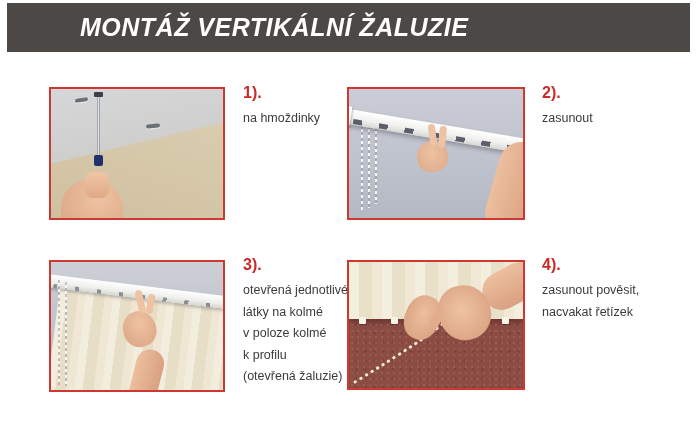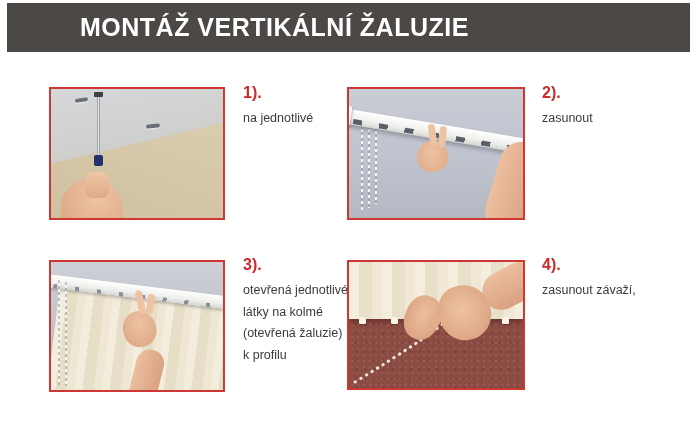--- a/index.html
+++ b/index.html
@@ -2,21 +2,21 @@
 <html><head>
 <meta charset="utf-8">
 <style>
   html,body{margin:0;padding:0;background:#fff;}
   .page{position:relative;width:696px;height:424px;background:#ffffff;overflow:hidden;
         font-family:"Liberation Sans", sans-serif;}
 
   
   .titlebar{position:absolute;left:7px;top:3px;width:683px;height:49px;background:#4b4846;}
   .titlebar h1{margin:0;padding-left:73px;line-height:49px;font-size:25px;font-weight:bold;
-               color:#ffffff;letter-spacing:0.5px;white-space:nowrap;}
+               font-style:italic;color:#ffffff;letter-spacing:0.5px;white-space:nowrap;}
 
   
   .photo{position:absolute;box-sizing:border-box;border:2px solid #cf3832;overflow:hidden;background:#c9cbd0;}
   .p1{left:49px;top:87px;width:176px;height:133px;}
   .p2{left:347px;top:87px;width:178px;height:133px;}
   .p3{left:49px;top:260px;width:176px;height:132px;}
   .p4{left:347px;top:260px;width:178px;height:130px;}
   .photo *{position:absolute;}
 
   
@@ -121,21 +121,21 @@
     <div class="s1-shaft"></div>
     <div class="s1-tip"></div>
     <div class="s1-neck"></div>
     <div class="s1-handle"></div>
     <div class="s1-hand"></div>
     <div class="s1-fingers"></div>
   </div>
 
   <div class="caption t1">
     <div class="num">1).</div>
-    <div class="line">na jednotlivé</div>
+    <div class="line">na hmoždinky</div>
   </div>
 
   <div class="photo p2" title="hand inserting white guide rail into ceiling brackets">
     <div class="s2-bg"></div>
     <div class="s2-chain c1"></div>
     <div class="s2-chain c2"></div>
     <div class="s2-chain c3"></div>
     <div class="s2-rail">
       <div class="s2-slots"></div>
       <div class="s2-cap"></div>
@@ -162,38 +162,40 @@
     <div class="s3-forearm"></div>
     <div class="s3-palm"></div>
     <div class="s3-finger"></div>
     <div class="s3-finger f2"></div>
   </div>
 
   <div class="caption t3">
     <div class="num">3).</div>
     <div class="line">otevřená jednotlivé</div>
     <div class="line">látky na kolmé</div>
+    <div class="line">v poloze kolmé</div>
+    <div class="line">k profilu</div>
     <div class="line">(otevřená žaluzie)</div>
-    <div class="line">k profilu</div>
   </div>
 
   <div class="photo p4" title="hands sliding in weights and clipping bottom chain">
     <div class="s4-carpet"></div>
     <div class="s4-slats"></div>
     <div class="s4-tab t1"></div>
     <div class="s4-tab t2"></div>
     <div class="s4-tab t3"></div>
     <div class="s4-tab t4"></div>
     <svg class="s4-chain-svg" viewBox="0 0 174 126" xmlns="http://www.w3.org/2000/svg">
       <path d="M6,120 Q42,98 72,78 Q88,67 98,58 L118,52" fill="none" stroke="#f2ead8" stroke-width="3" stroke-linecap="round" stroke-dasharray="0.5 6"></path>
     </svg>
     <div class="s4-arm"></div>
     <div class="s4-hand-r"></div>
     <div class="s4-hand-l"></div>
     <div class="s4-thumb"></div>
   </div>
 
   <div class="caption t4">
     <div class="num">4).</div>
-    <div class="line">zasunout závaží,</div>
+    <div class="line">zasunout pověsit,</div>
+    <div class="line">nacvakat řetízek</div>
   </div>
 
 </div>
 
 </body></html>

